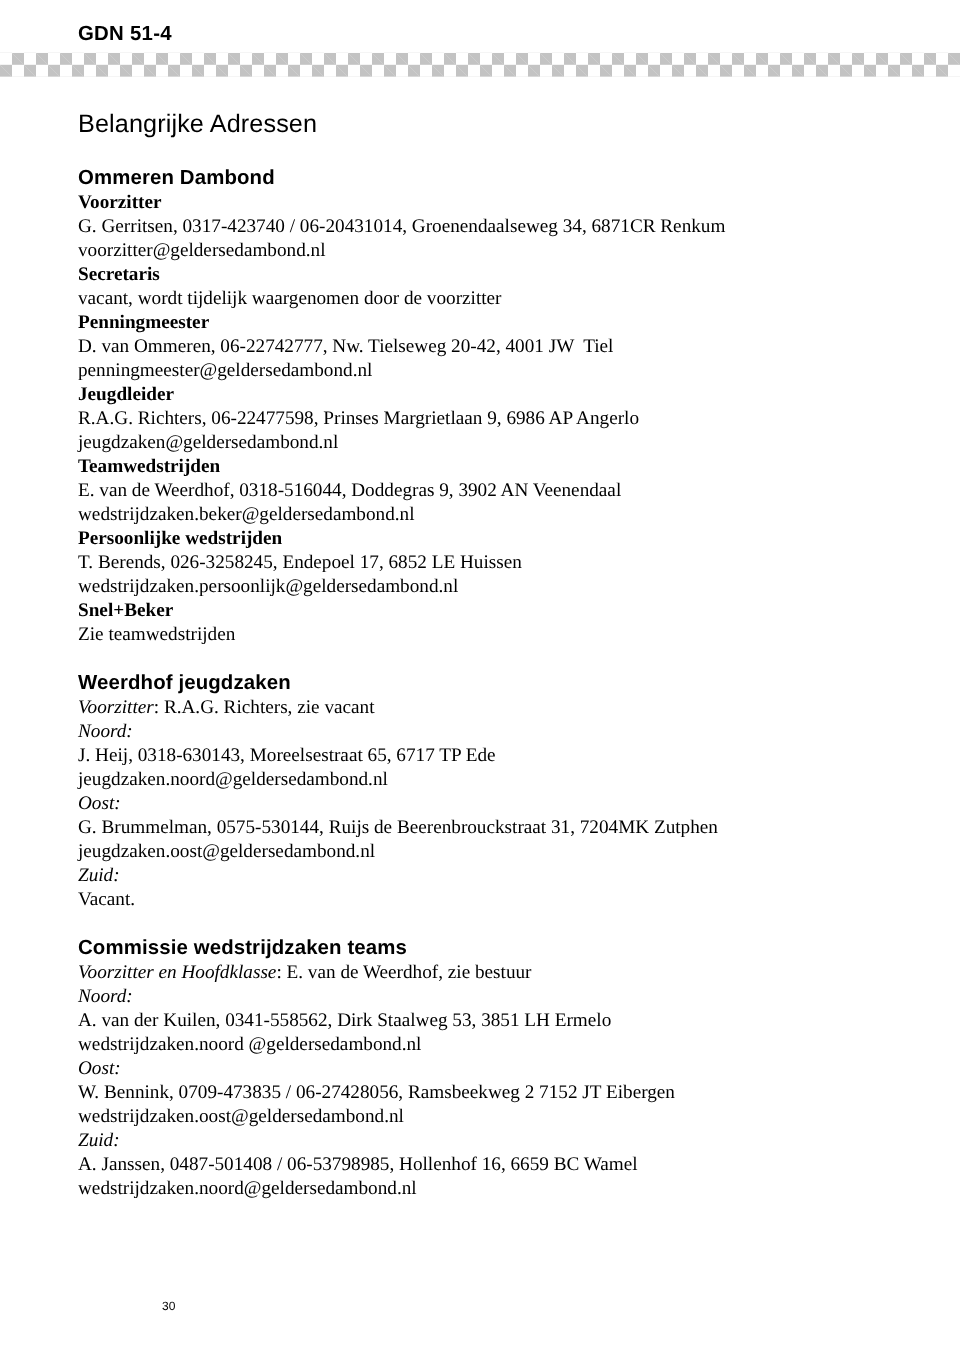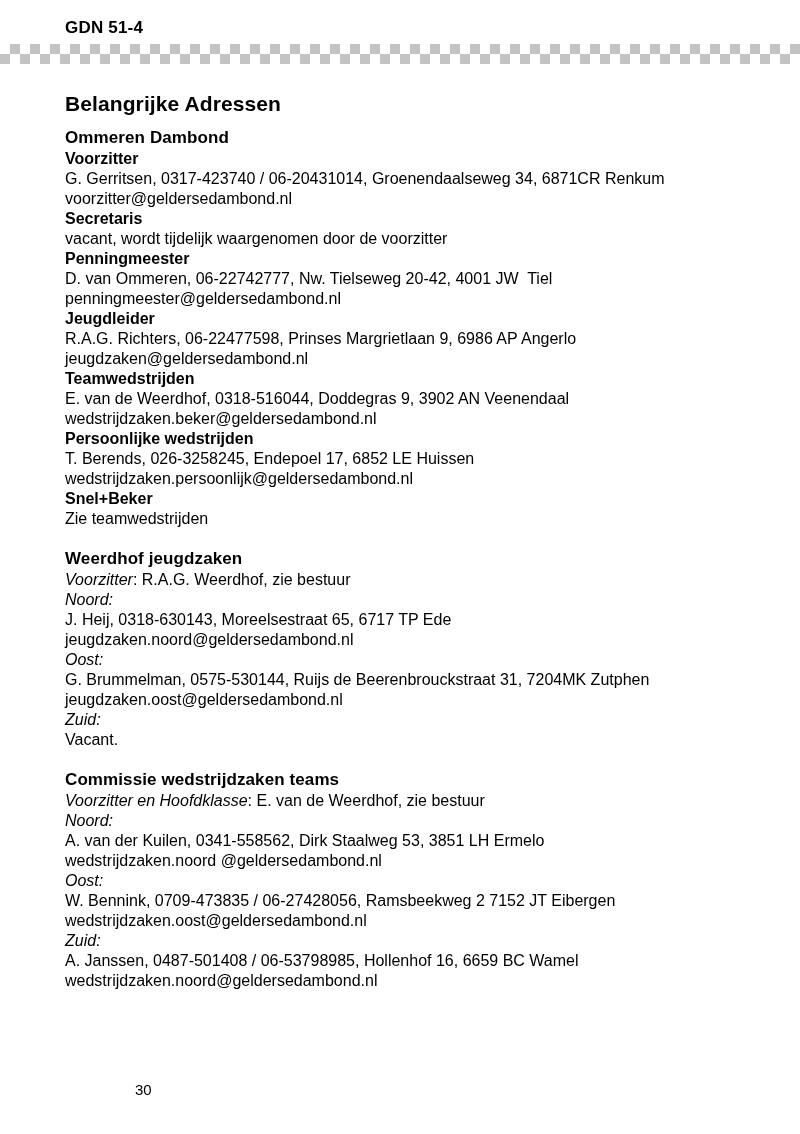--- a/index.html
+++ b/index.html
@@ -49,58 +49,59 @@
   
   .content {
     position: absolute;
     left: 65px;
     top: 92px;
     width: 680px;
   }
 
   .doc-title {
     font-size: 21px;
-    font-weight: bold;
-    margin: 0 0 12px 0;
+    font-weight: normal;
+    margin: 0 0 22px 0;
     letter-spacing: 0.1px;
   }
 
   .section {
     margin: 0 0 20px 0;
   }
   .section:last-child {
     margin-bottom: 16px;
   }
   .section-title {
     font-size: 17px;
     font-weight: bold;
     margin: 0 0 1px 0;
     letter-spacing: 0.1px;
   }
 
   .line {
     font-size: 16px;
     line-height: 20px;
     white-space: pre;
+    font-family: Liberation Serif, serif;
   }
   .line.bold {
     font-weight: bold;
   }
   .line.italic {
     font-style: italic;
   }
   .line .ital {
     font-style: italic;
   }
 
   .page-number {
     position: absolute;
     left: 135px;
     top: 1080px;
-    font-size: 15px;
+    font-size: 10px;
     line-height: 20px;
   }
 </style>
 </head>
 <body>
 
 <div class="page-header">
   <div class="header-label">GDN 51-4</div>
   <div class="checker-rule"></div>
 </div>
@@ -126,21 +127,21 @@
         <div class="line">E. van de Weerdhof, 0318-516044, Doddegras 9, 3902 AN Veenendaal</div>
         <div class="line">wedstrijdzaken.beker@geldersedambond.nl</div>
         <div class="line bold">Persoonlijke wedstrijden</div>
         <div class="line">T. Berends, 026-3258245, Endepoel 17, 6852 LE Huissen</div>
         <div class="line">wedstrijdzaken.persoonlijk@geldersedambond.nl</div>
         <div class="line bold">Snel+Beker</div>
         <div class="line">Zie teamwedstrijden</div>
       </div>
       <div class="section">
         <div class="section-title">Weerdhof jeugdzaken</div>
-        <div class="line"><span class="ital">Voorzitter</span><span>: R.A.G. Weerdhof, zie bestuur</span></div>
+        <div class="line"><span class="ital">Voorzitter</span><span>: R.A.G. Richters, zie vacant</span></div>
         <div class="line italic">Noord:</div>
         <div class="line">J. Heij, 0318-630143, Moreelsestraat 65, 6717 TP Ede</div>
         <div class="line">jeugdzaken.noord@geldersedambond.nl</div>
         <div class="line italic">Oost:</div>
         <div class="line">G. Brummelman, 0575-530144, Ruijs de Beerenbrouckstraat 31, 7204MK Zutphen</div>
         <div class="line">jeugdzaken.oost@geldersedambond.nl</div>
         <div class="line italic">Zuid:</div>
         <div class="line">Vacant.</div>
       </div>
       <div class="section">

